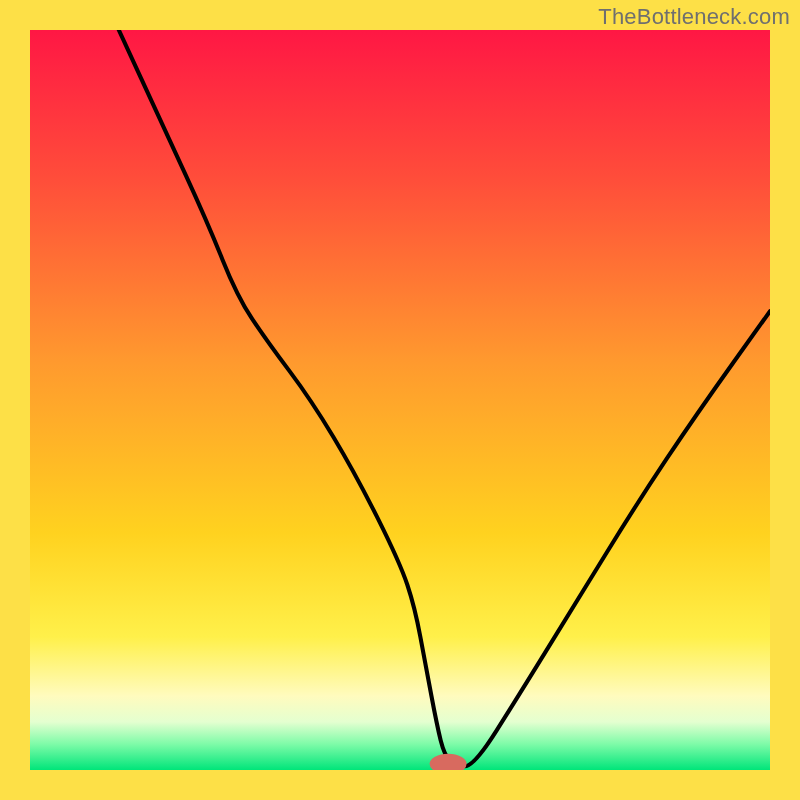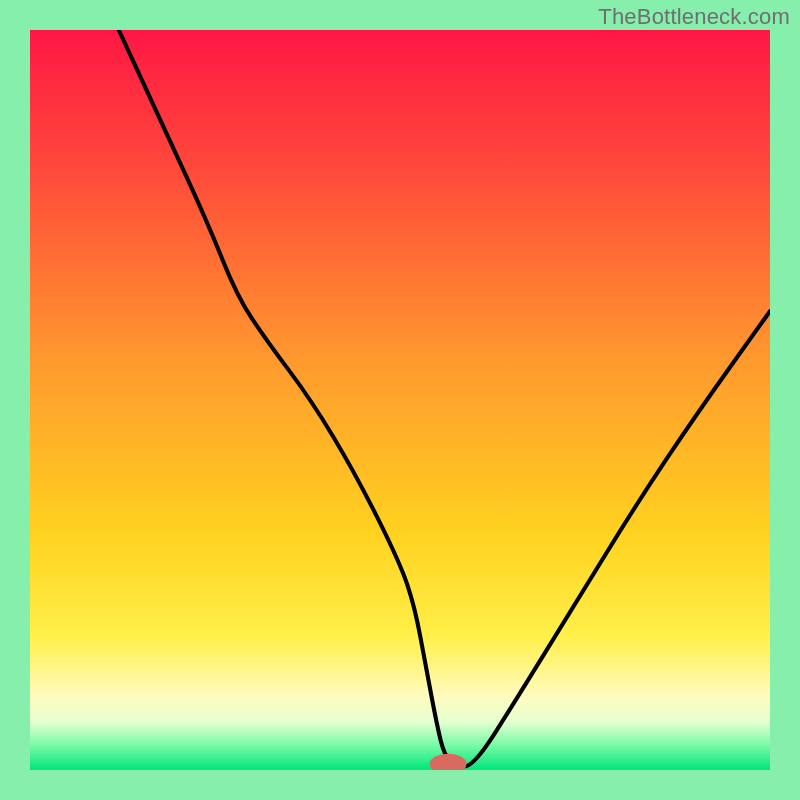--- a/index.html
+++ b/index.html
@@ -8,21 +8,21 @@
     width: 800px;
     height: 800px;
     background: #000;
     overflow: hidden;
     font-family: -apple-system, BlinkMacSystemFont, "Segoe UI", Arial, sans-serif;
   }
   .stage {
     position: relative;
     width: 800px;
     height: 800px;
-    background: #86efac;
+    background: #fde047;
   }
   .watermark {
     position: absolute;
     top: 4px;
     right: 10px;
     color: #6f6f6f;
     font-size: 22px;
     font-weight: 500;
     letter-spacing: 0.2px;
     z-index: 5;

